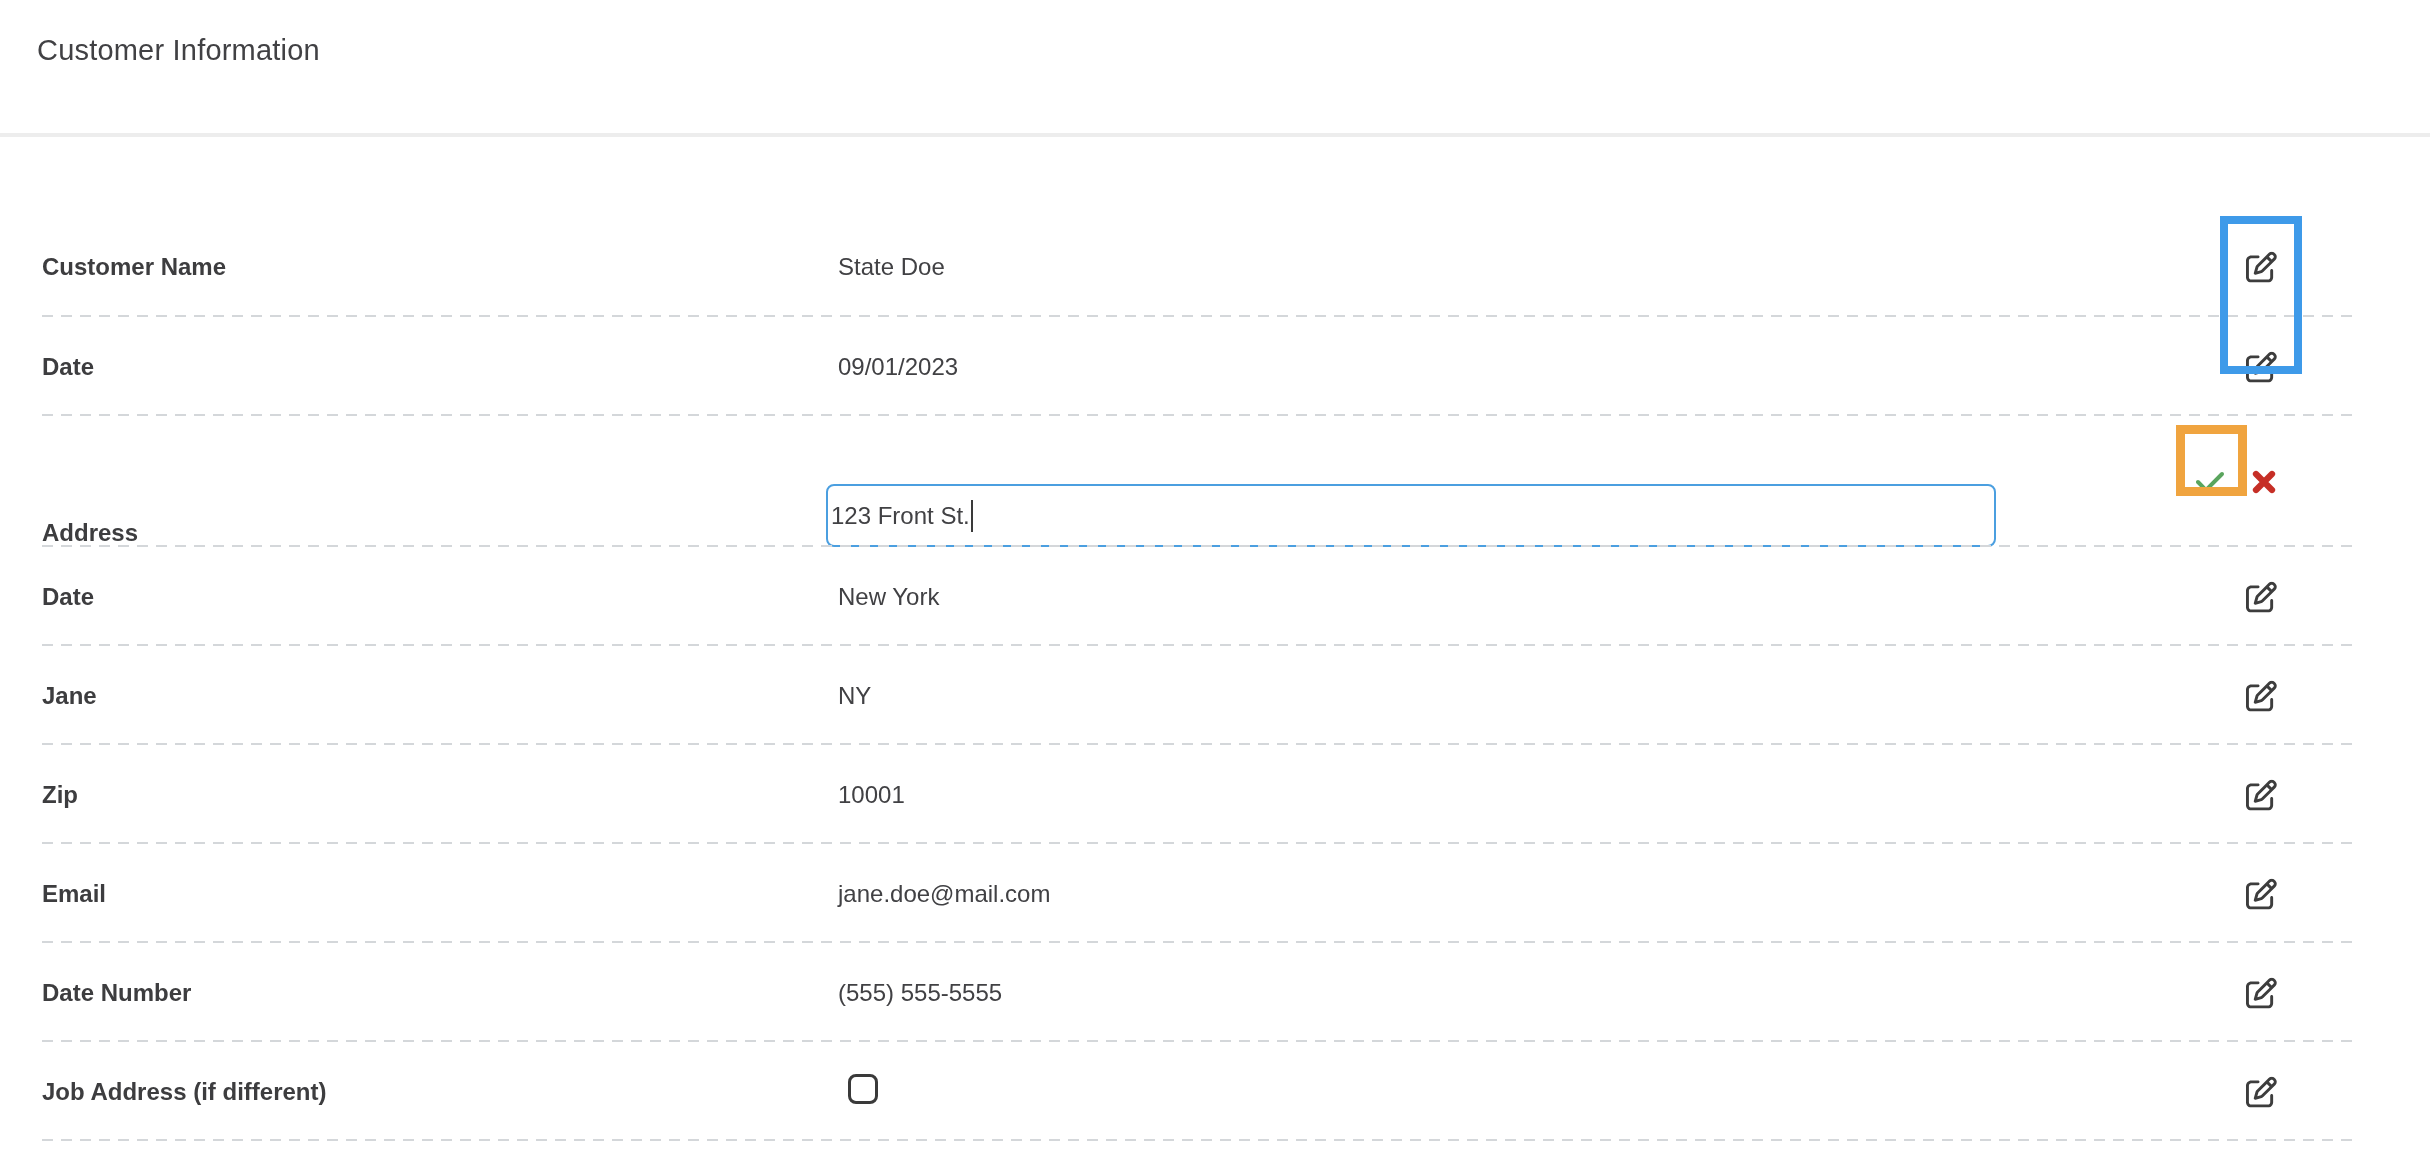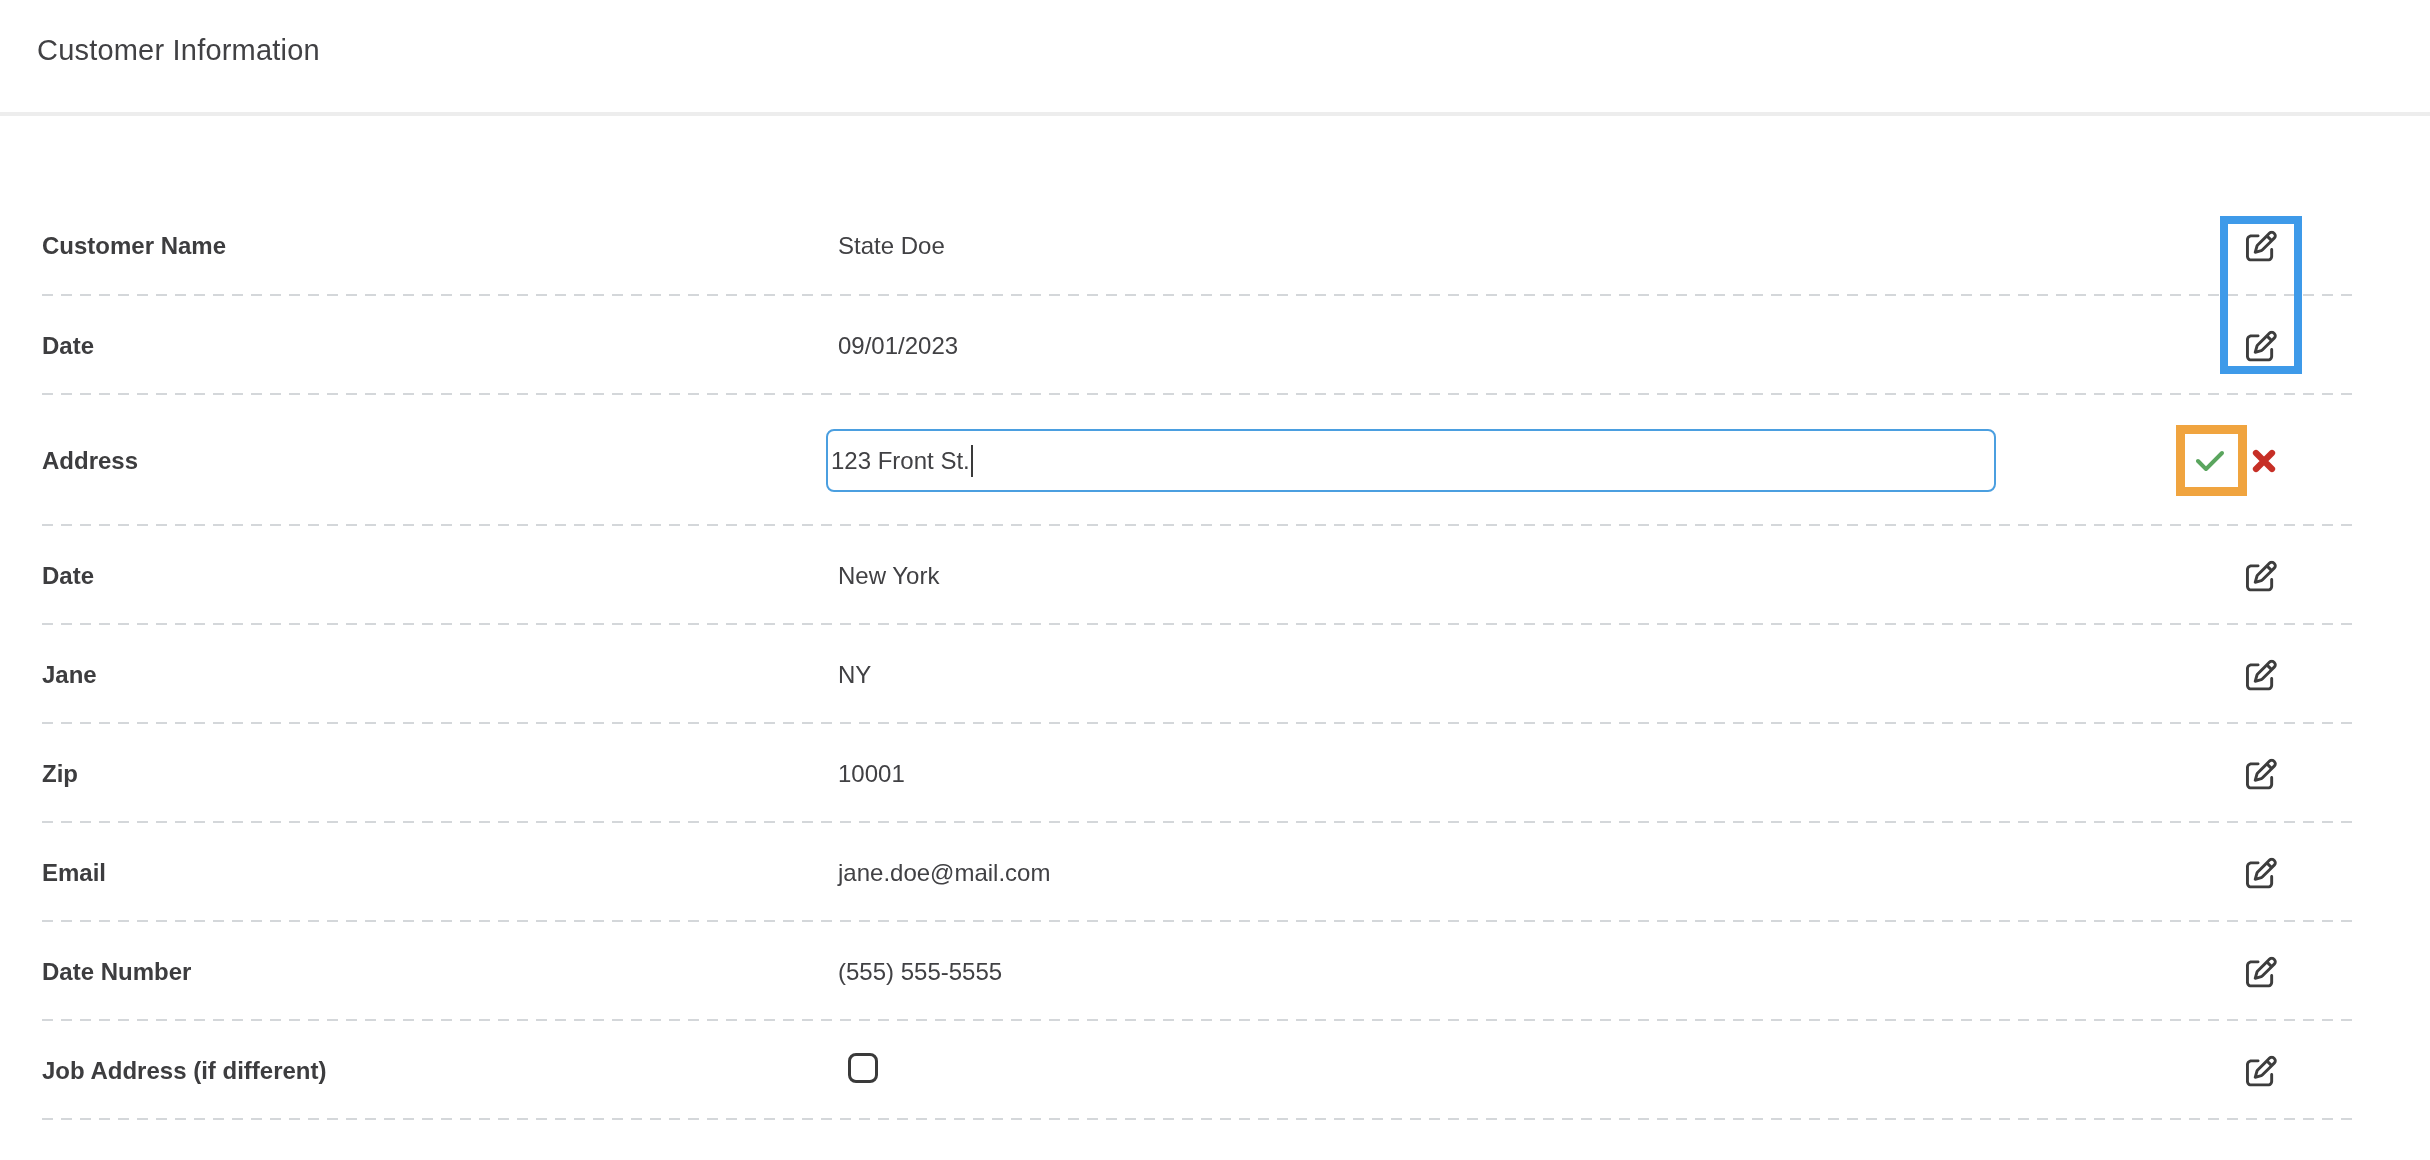--- a/index.html
+++ b/index.html
@@ -3,29 +3,29 @@
 <meta charset="utf-8">
 <style>
   html,body{margin:0;padding:0;}
   body{
     width:2430px;height:1160px;background:#ffffff;position:relative;overflow:hidden;
     font-family:"Liberation Sans",sans-serif;
     -webkit-font-smoothing:antialiased;
   }
   
   .header{
-    height:116px;box-sizing:border-box;border-bottom:4px solid #ededed;
+    height:137px;box-sizing:border-box;border-bottom:4px solid #ededed;
     padding:34px 0 0 37px;background:#ffffff;
   }
   .page-title{font-size:29px;color:#414144;letter-spacing:.2px;}
   
   .form{margin:0 77px 0 42px;padding-top:80px;}
   .row{position:relative;display:flex;align-items:center;height:99px;}
   .row.first{height:100px;}
-  .row.row-address{height:131px;}
+  .row.row-address{height:131px;align-items:flex-end;}
   .row::after{
     content:"";position:absolute;left:0;right:0;bottom:0;height:2px;
     background:repeating-linear-gradient(90deg,#d4d7da 0 11px,transparent 11px 19px);
   }
   .field-label{flex:0 0 796px;font-size:24px;font-weight:700;color:#3d3d3f;}
   .field-value{font-size:24px;color:#414144;}
   
   .actions{position:absolute;right:76px;top:50%;transform:translateY(-50%);display:flex;align-items:center;}
   .icon-btn{background:none;border:none;padding:0;margin:0;cursor:pointer;line-height:0;}
   .edit-svg{width:31px;height:31px;fill:#3d3d3d;}

